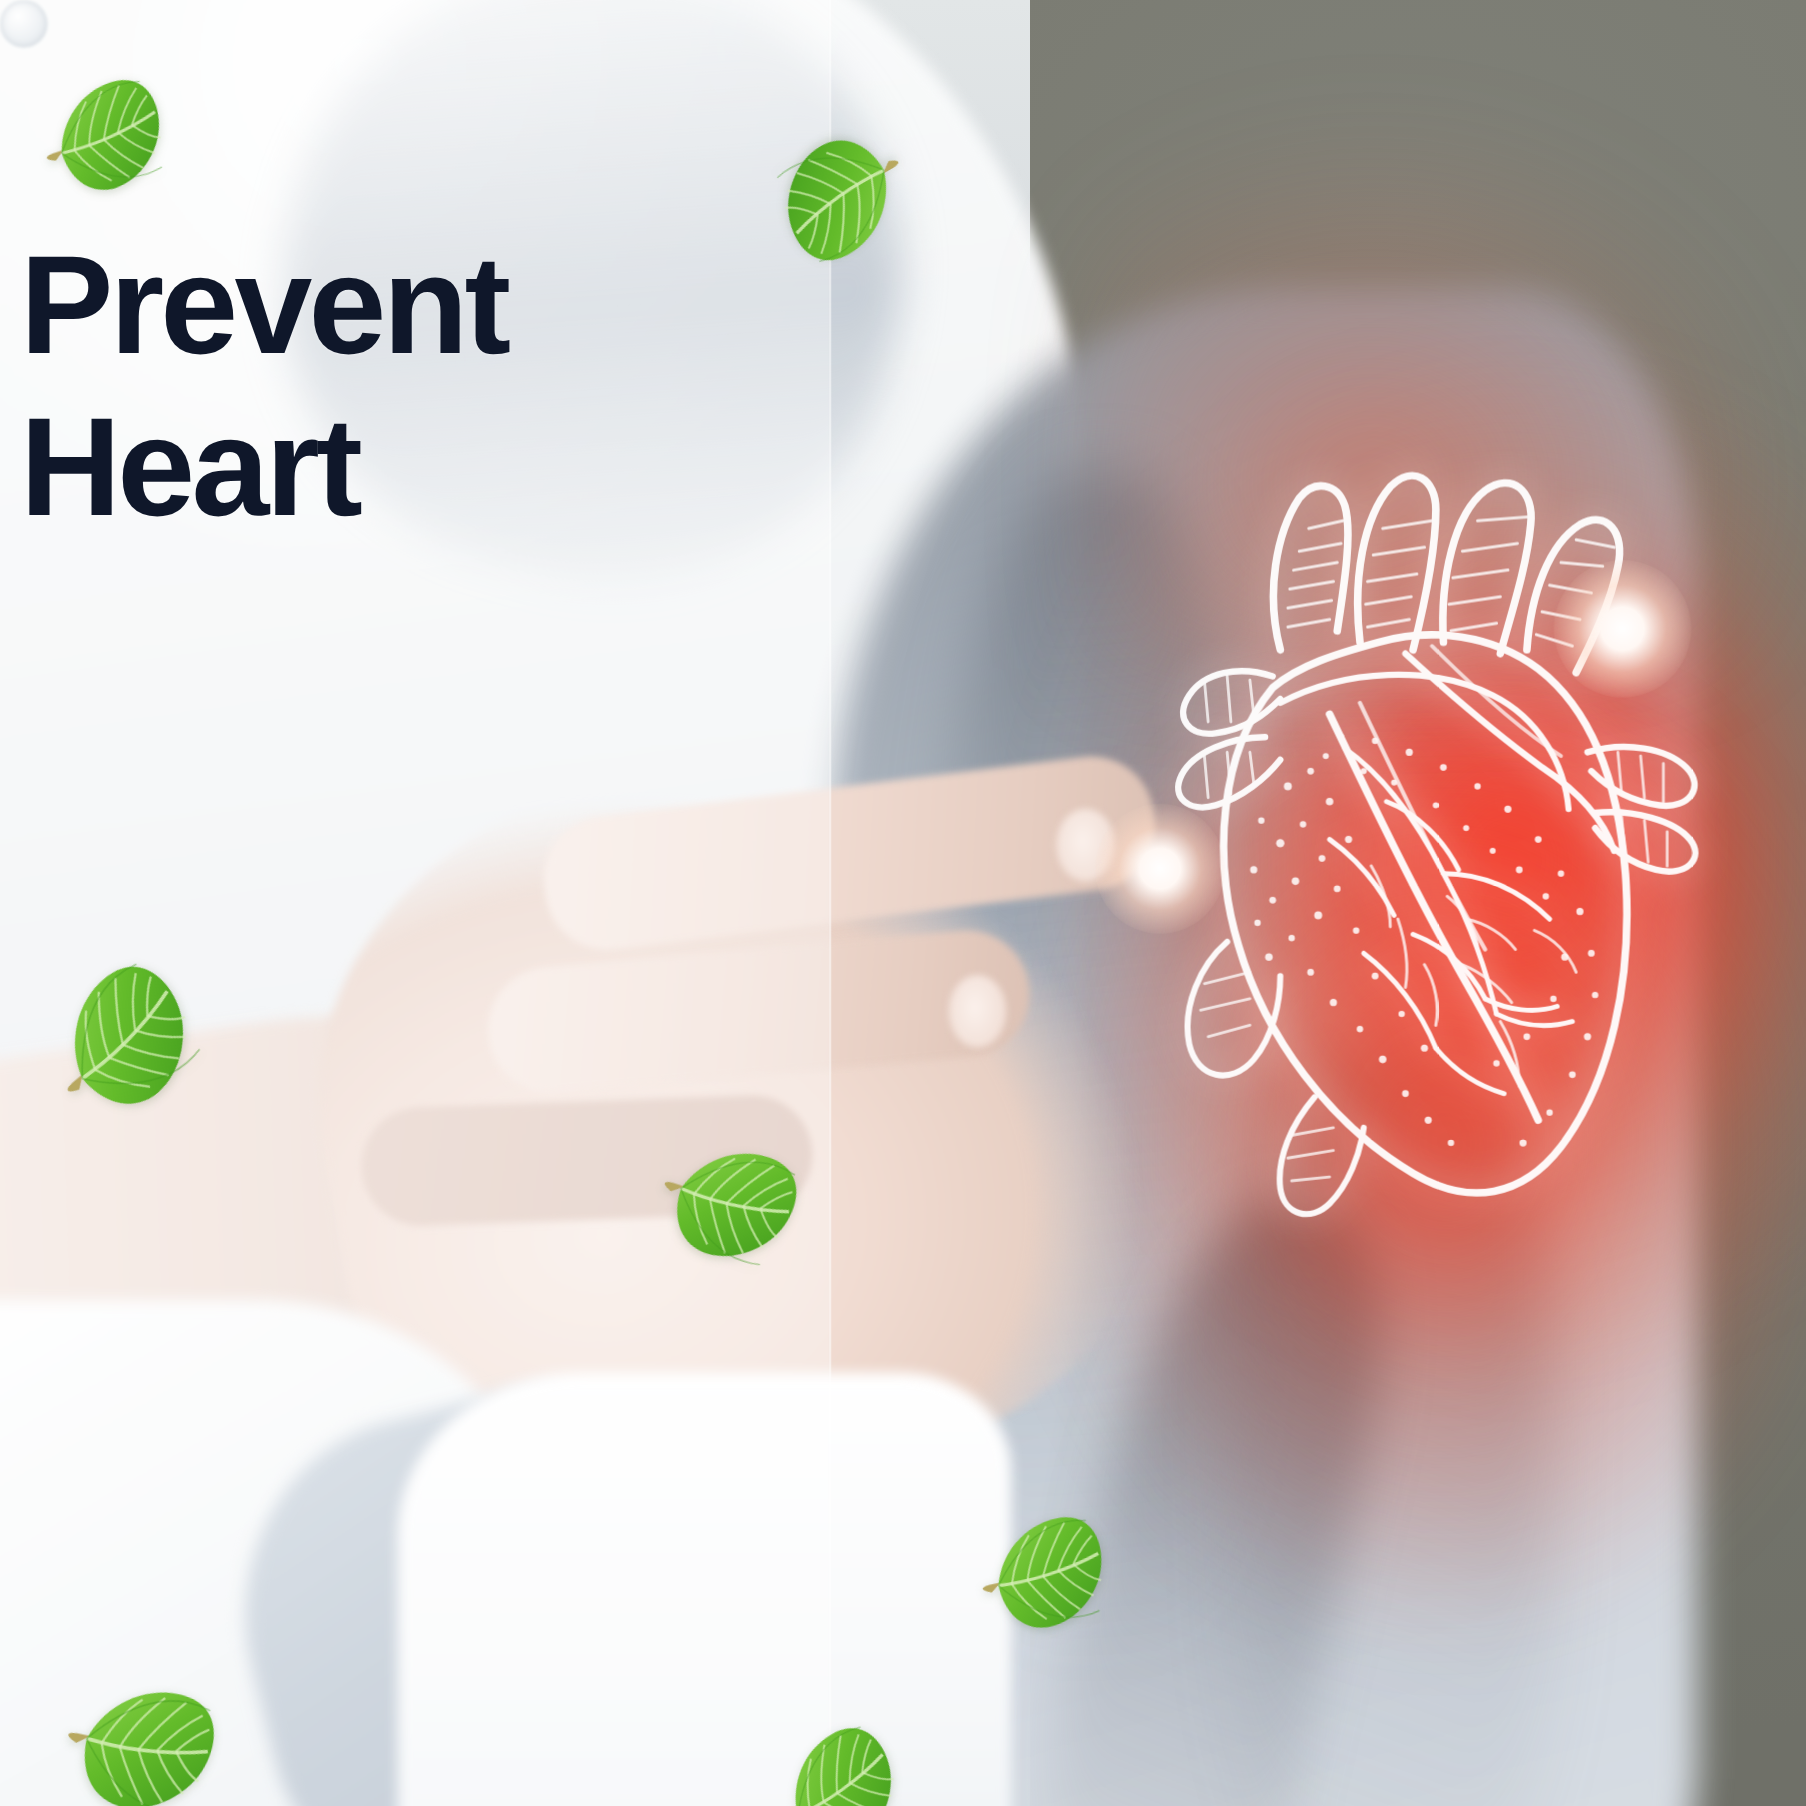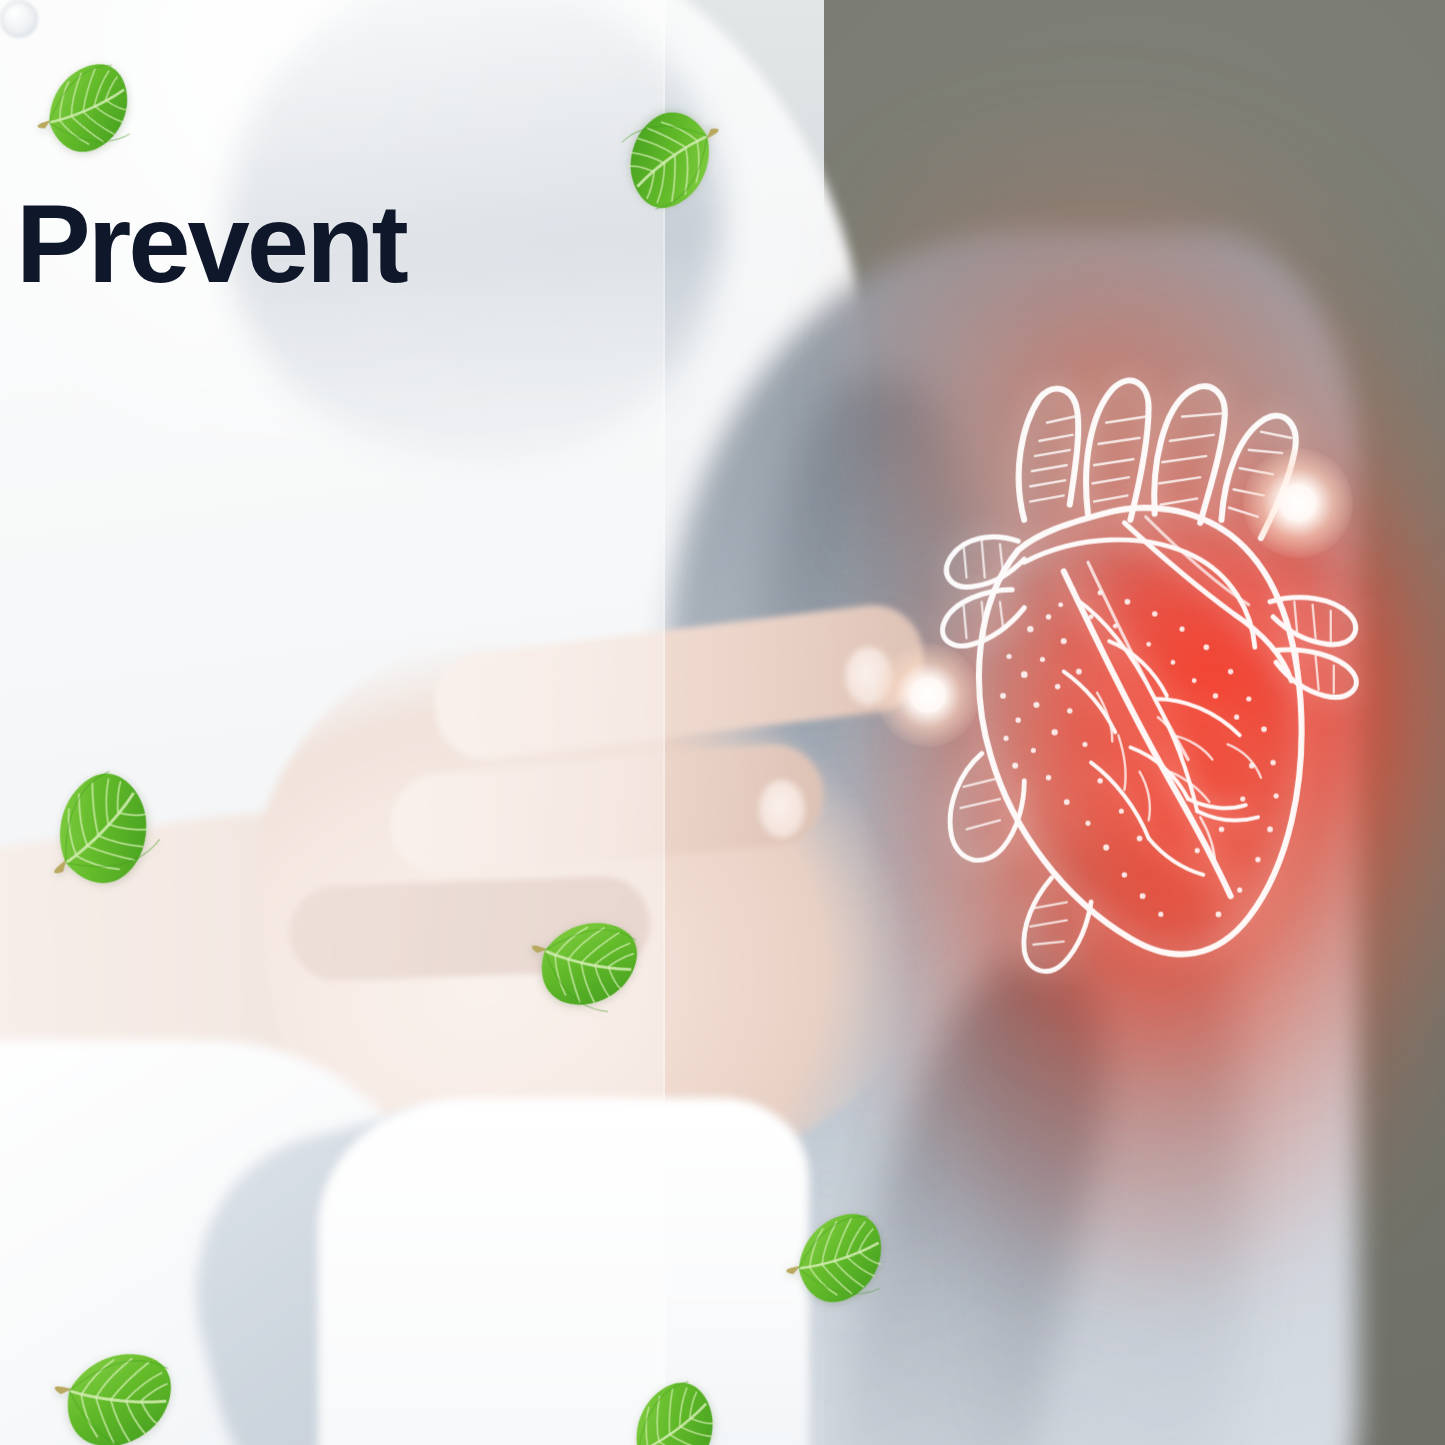--- a/index.html
+++ b/index.html
@@ -428,20 +428,21 @@
   </div>
 
   <div class="spark s1"></div>
   <div class="spark s2"></div>
 
   <div class="layer overlay-panel"></div>
   <div class="layer overlay-edge"></div>
 
   <div class="title">
     <span class="ln">Prevent</span>
+    <span class="ln">Heart</span>
   </div>
 
   <div id="leaf-layer">
       <div class="leaf" style="left: 2.3%; top: 4.1%; width: 7.2%; height: 7.2%; transform: rotate(-18deg);">
 <svg viewBox="0 0 100 100" xmlns="http://www.w3.org/2000/svg">
   <defs>
     <linearGradient id="lg" x1="0" y1="0" x2="1" y2="1">
       <stop offset="0%" stop-color="#8bd24a"></stop>
       <stop offset="45%" stop-color="#63bb2a"></stop>
       <stop offset="100%" stop-color="#3f9a1c"></stop>

